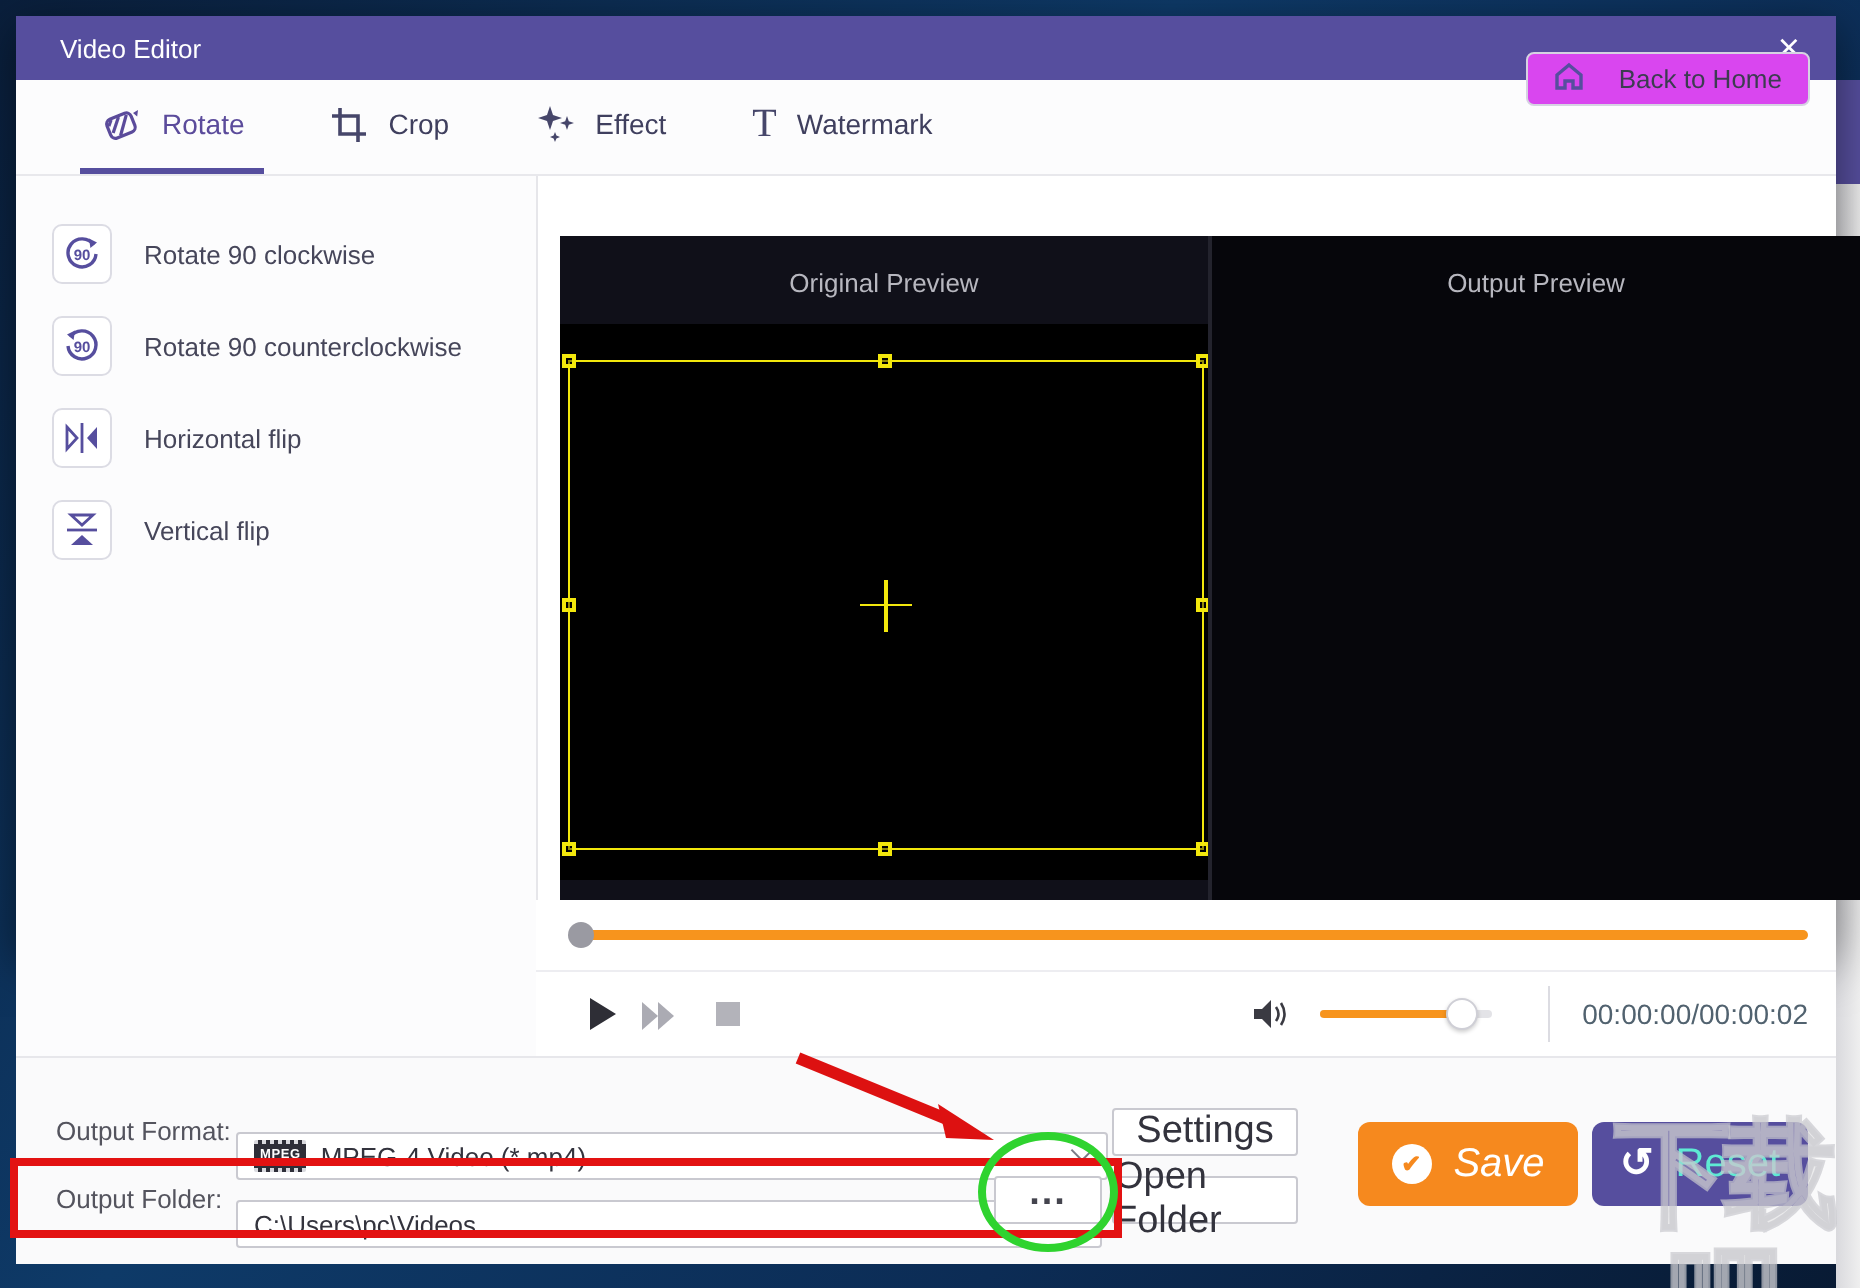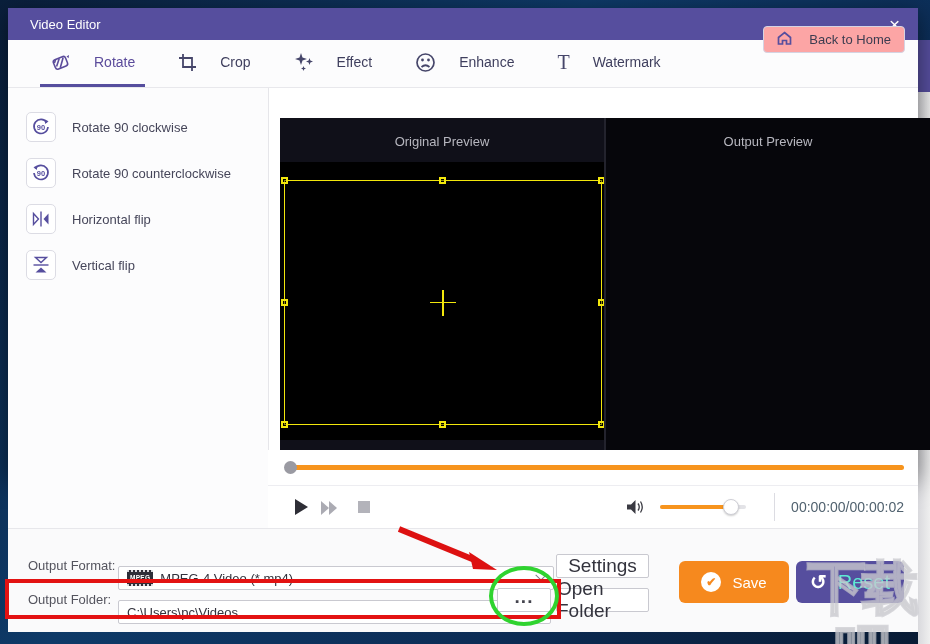--- a/index.html
+++ b/index.html
@@ -18,26 +18,26 @@
 
   
   .titlebar { position:absolute; left:0; top:0; width:100%; height:32px; background:#564e9e;
               display:flex; align-items:center; padding:0 14px 0 22px; }
   .title { color:#fff; font-size:13px; }
   .close-btn { margin-left:auto; color:#fff; font-size:19px; line-height:1; cursor:pointer; padding:0 4px; }
 
   
   .tabbar { position:absolute; left:0; top:32px; width:100%; height:48px; background:#fcfcfd;
             border-bottom:1px solid #e8e8ec; display:flex; align-items:stretch; padding-left:32px; }
-  .tab { display:flex; align-items:center; gap:23px; padding:0 10px; margin-right:23px;
+  .tab { display:flex; align-items:center; gap:10px; padding:0 10px; margin-right:23px;
          font-size:14px; color:#3f3f5e; cursor:pointer; border-bottom:3px solid transparent; }
   .tab svg { display:block; }
   .tab.active { color:#5b4b9b; border-bottom-color:#564e9e; }
   .back-home { position:absolute; right:13px; top:18px; height:27px; display:flex; align-items:center; gap:17px;
-               padding:0 13px; background:#fca5a5; border:1px solid #d5d3e2; border-radius:4px;
+               padding:0 13px; background:#d946ef; border:1px solid #d5d3e2; border-radius:4px;
                font-size:13px; color:#3c3c50; cursor:pointer; }
 
   
   .sidebar { position:absolute; left:0; top:80px; width:260px; height:440px; background:#fcfcfd; }
   .sidebar-divider { position:absolute; left:260px; top:80px; width:1px; height:440px; background:#e6e6ea; }
   .side-item { position:absolute; left:18px; display:flex; align-items:center; gap:16px; cursor:pointer; }
   .side-icon { width:30px; height:30px; border:1px solid #dcdce4; border-radius:5px; background:#fff;
                display:flex; align-items:center; justify-content:center; }
   .side-label { font-size:13px; color:#46465a; }
 
@@ -98,21 +98,21 @@
   .folder-field { left:110px; top:59px; width:433px; height:24px; padding:0 8px; }
   .browse-btn { left:489px; top:59px; width:54px; height:24px; border-left:1px solid #c9c9d0; background:#fff;
                 font-weight:bold; letter-spacing:1px; color:#44444e; }
   .browse-btn span { transform:translateY(-3px); }
   .openfolder-btn { left:548px; top:59px; width:93px; height:24px; }
 
   .save-btn { position:absolute; left:671px; top:553px; width:110px; height:42px; background:#f6891e; border-radius:6px;
               display:flex; align-items:center; justify-content:center; gap:11px; cursor:pointer; }
   .save-check { width:20px; height:20px; border-radius:50%; background:#fff; color:#f6891e; font-size:12px;
                 display:flex; align-items:center; justify-content:center; font-weight:bold; }
-  .save-label { color:#fff; font-size:15px; }
+  .save-label { color:#fff; font-size:20px;font-style:italic; }
   .reset-btn { position:absolute; left:788px; top:553px; width:108px; height:42px; background:#564e9e; border-radius:6px;
                display:flex; align-items:center; justify-content:center; gap:11px; cursor:pointer; }
   .reset-arrow { color:#fff; font-size:20px; line-height:1; font-weight:bold; }
   .reset-label { color:#5eead4; font-size:20px; }
 
   
   .anno-rect { position:absolute; left:-3px; top:571px; width:556px; height:40px; border:4px solid #e31212; pointer-events:none; }
   .anno-arrow { position:absolute; left:377px; top:505px; pointer-events:none; }
   .anno-ellipse { position:absolute; left:481px; top:558px; width:70px; height:60px; border:4px solid #2fd32f;
                   border-radius:50%; pointer-events:none; }
@@ -162,31 +162,20 @@
       </div>
       <div class="tab">
         <span>
           <svg width="20" height="20" viewBox="0 0 20 20" fill="#46466a">
             <path d="M7 1 L8.5 5.5 L13 7 L8.5 8.5 L7 13 L5.5 8.5 L1 7 L5.5 5.5 Z"></path>
             <path d="M15.5 6 L16.4 8.6 L19 9.5 L16.4 10.4 L15.5 13 L14.6 10.4 L12 9.5 L14.6 8.6 Z"></path>
             <path d="M9.5 14 L10.2 15.8 L12 16.5 L10.2 17.2 L9.5 19 L8.8 17.2 L7 16.5 L8.8 15.8 Z"></path>
             </svg>
         </span>
         <span>Effect</span>
-      </div>
-      <div class="tab">
-        <span>
-          <svg width="21" height="21" viewBox="0 0 21 21">
-            <circle cx="10.5" cy="10.5" r="8.5" fill="none" stroke="#46466a" stroke-width="1.7"></circle>
-            <circle cx="7.5" cy="8" r="1.4" fill="#46466a"></circle>
-              <circle cx="13.5" cy="8" r="1.4" fill="#46466a"></circle>
-            <path d="M6.5 15 Q10.5 11.5 14.5 15" fill="none" stroke="#46466a" stroke-width="1.7"></path>
-            </svg>
-        </span>
-        <span>Enhance</span>
       </div>
       <div class="tab">
         <span style="font-family:'Liberation Serif',serif; font-size:20px; color:#46466a; line-height:1;">T</span>
         <span>Watermark</span>
       </div>
     </div>
     <div class="back-home">
       <span>
         <svg width="15" height="14" viewBox="0 0 15 14" fill="none" stroke="#564e9e" stroke-width="1.7">
           <path d="M7.5 1.5 L13.5 6.5 V13 H9.5 V9.5 H5.5 V13 H1.5 V6.5 Z"></path>

